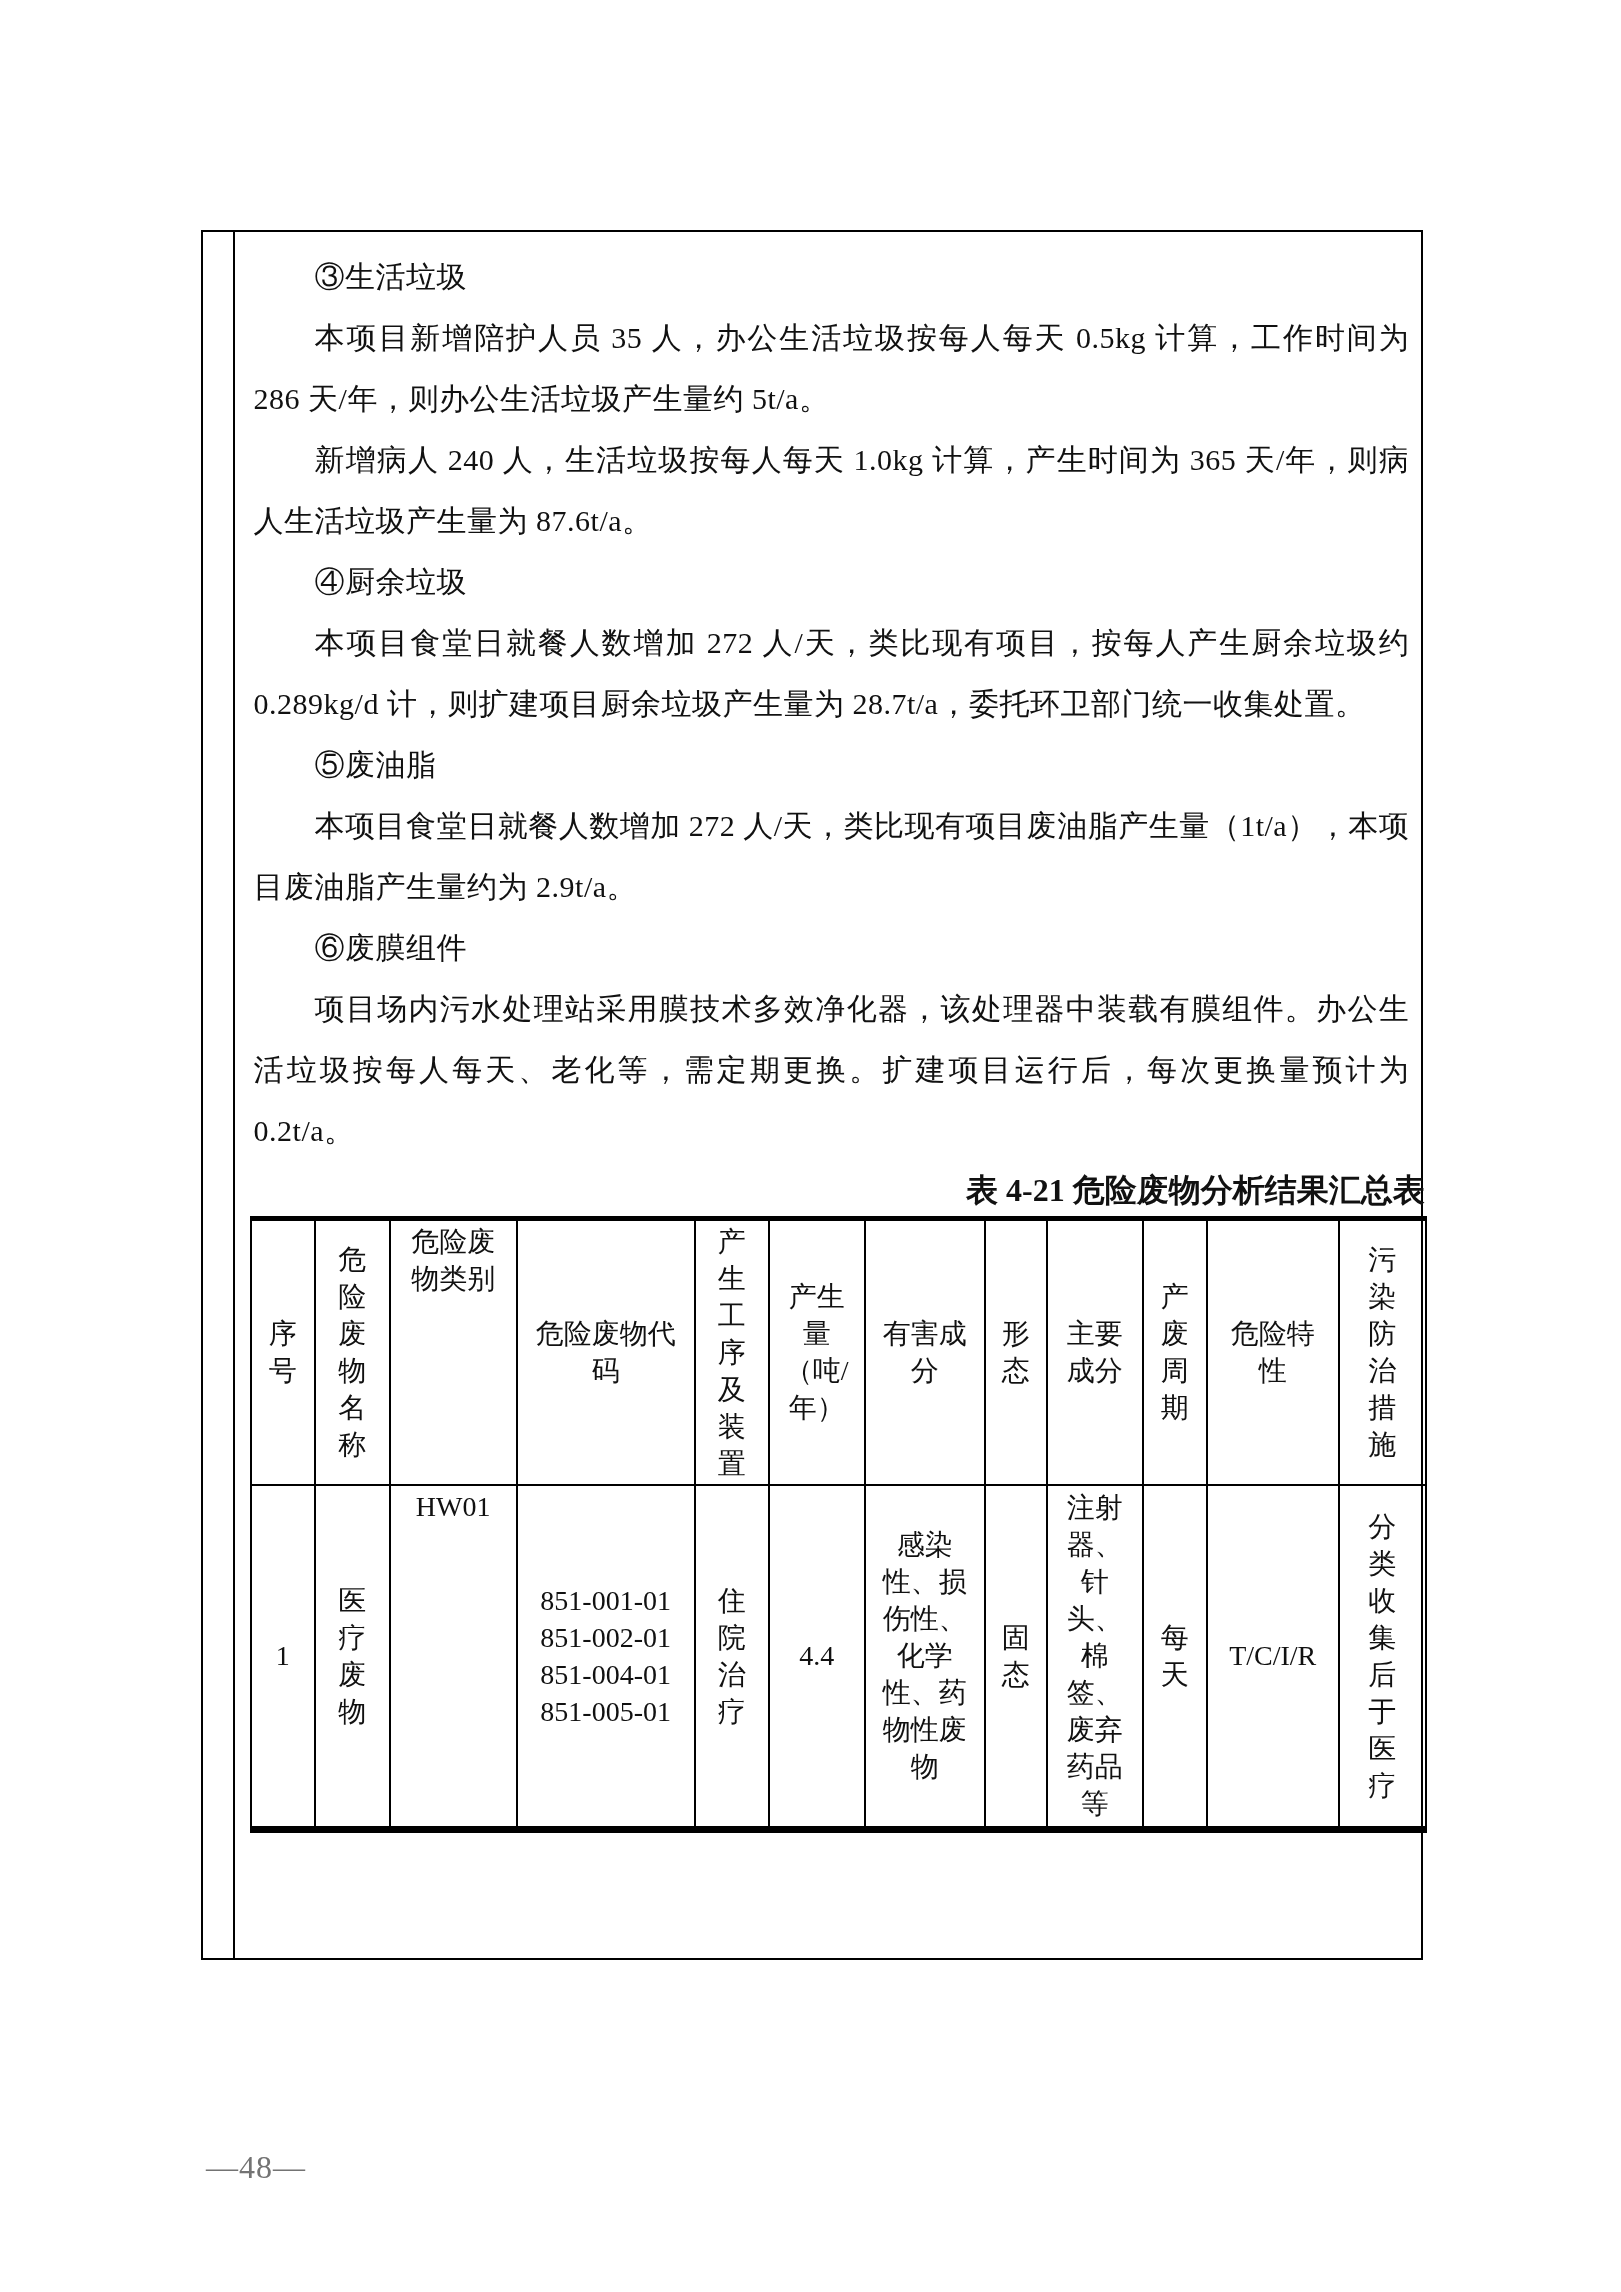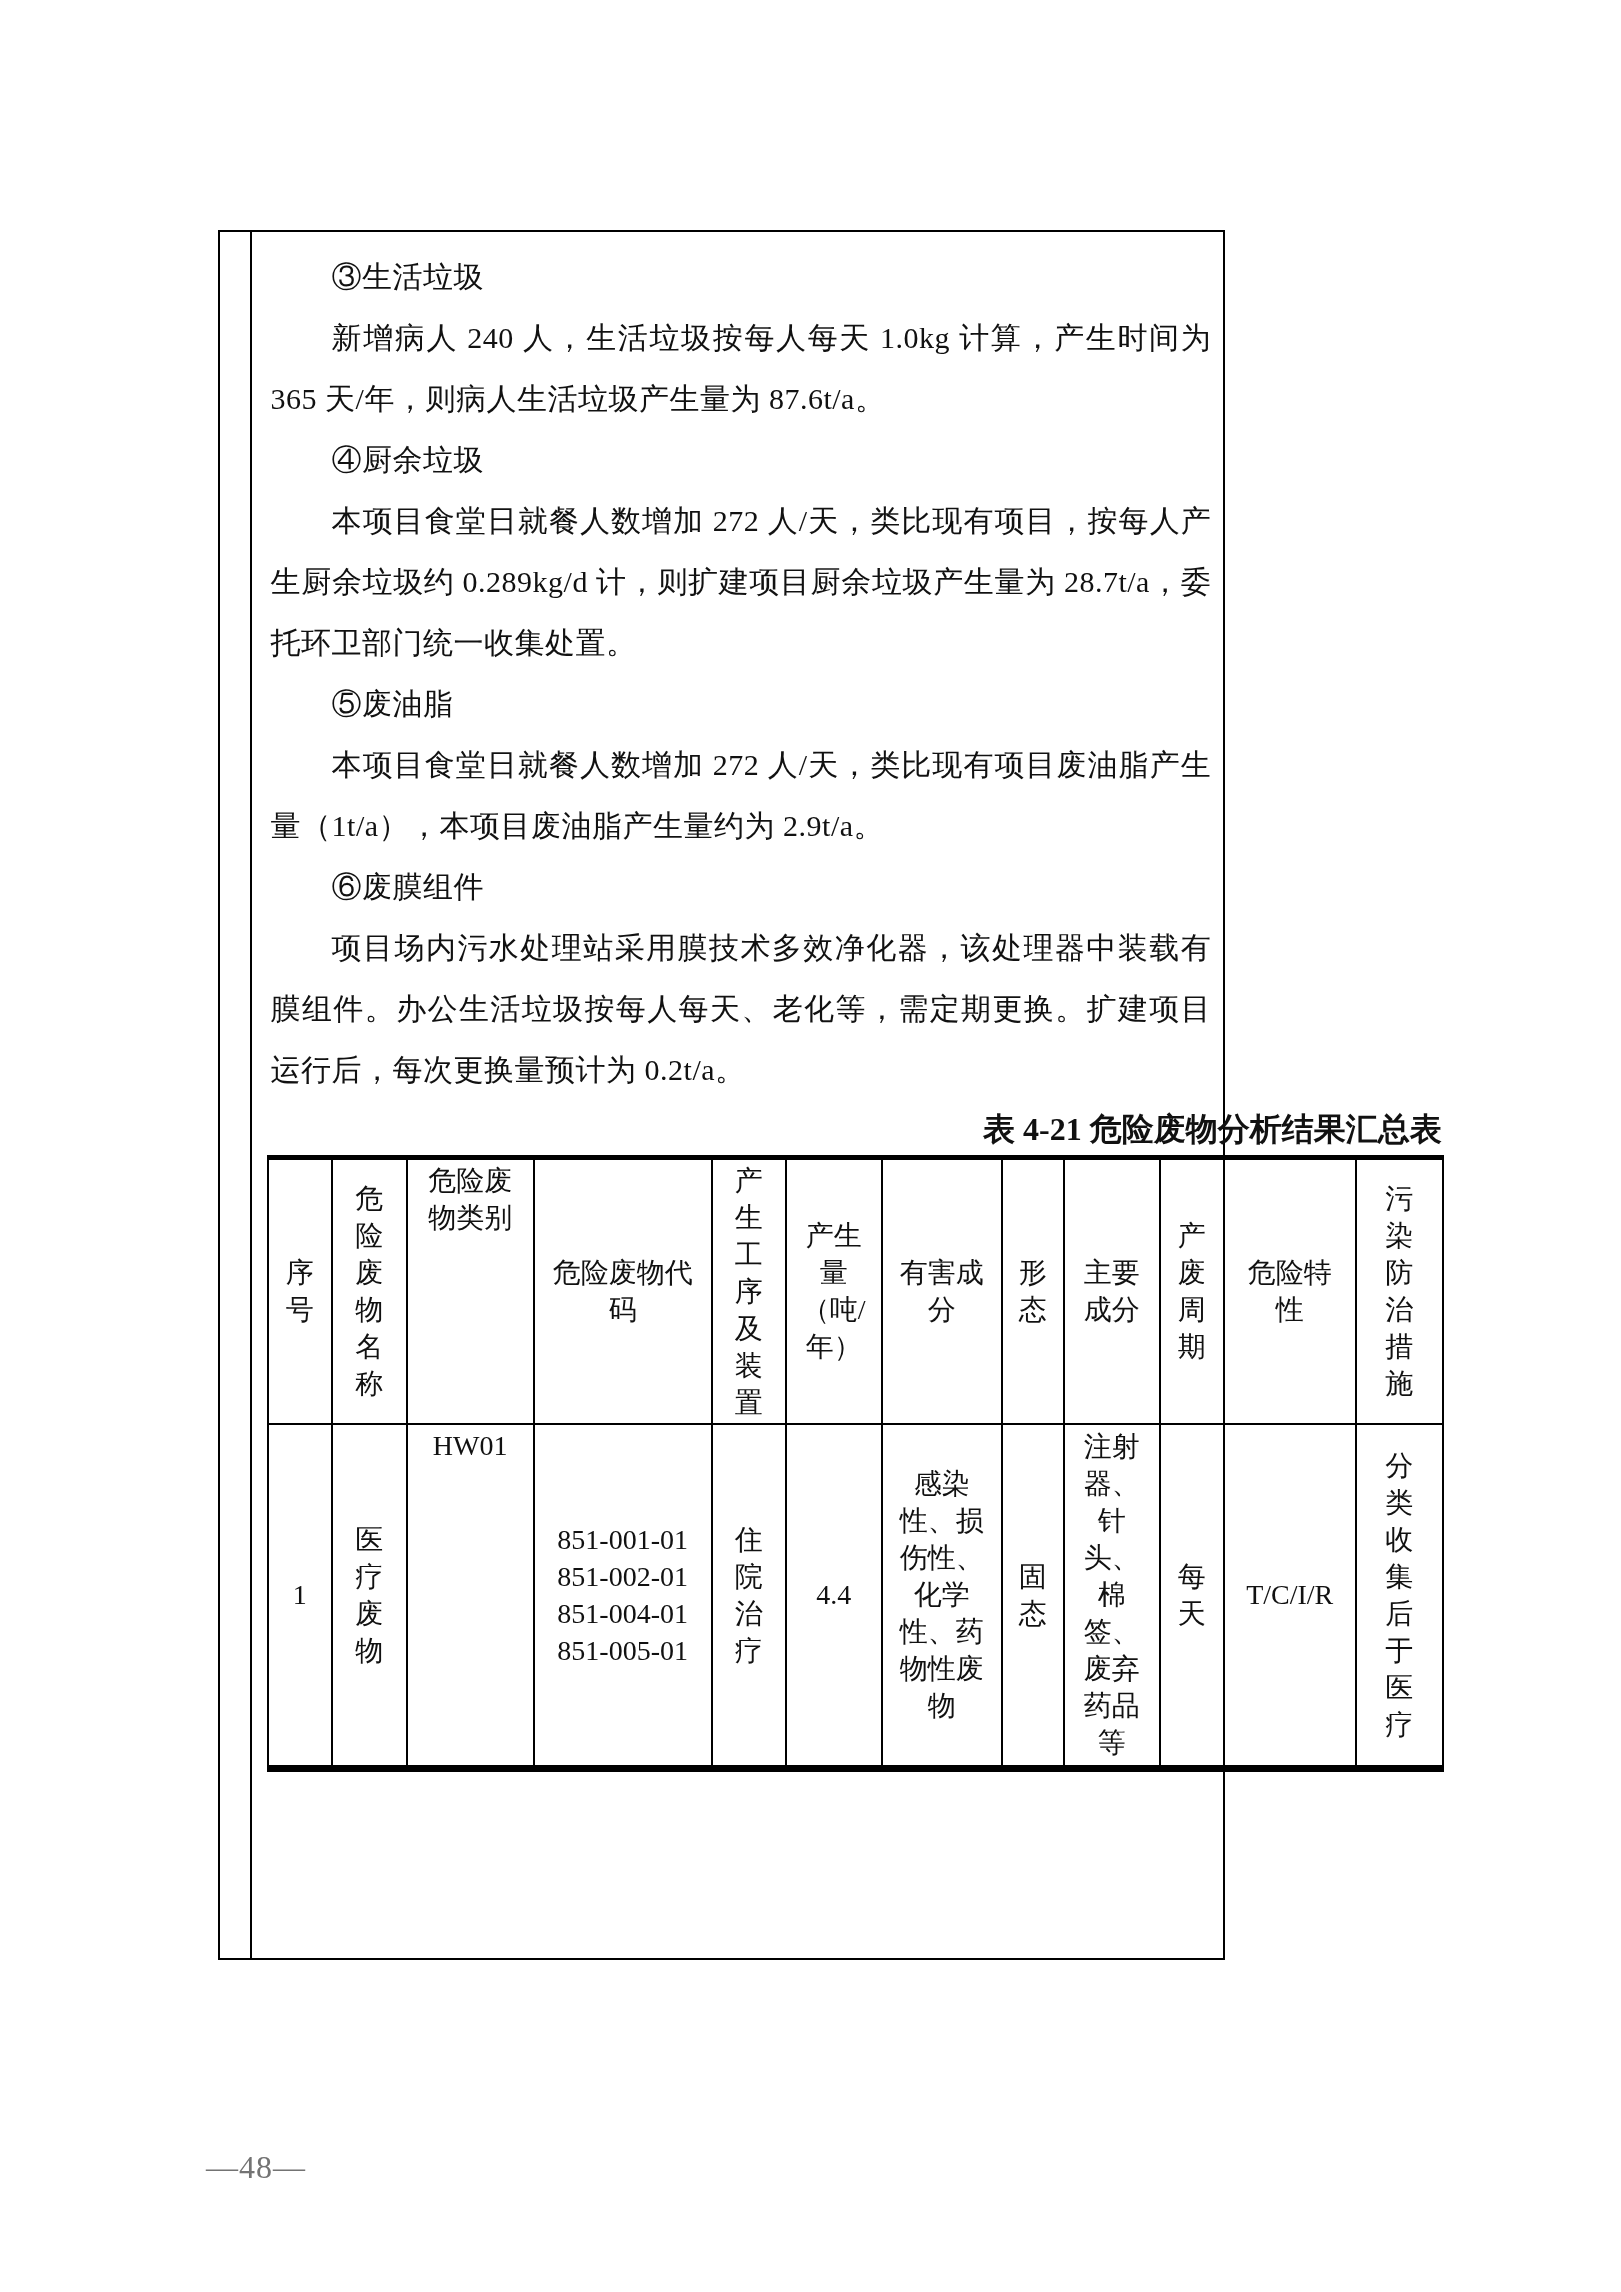--- a/index.html
+++ b/index.html
@@ -6,22 +6,22 @@
   .page{
     position:relative;
     width:1621px;height:2293px;
     background:#ffffff;
     color:#111;
     font-family:"Liberation Serif","DejaVu Serif",serif;
     overflow:hidden;
   }
   .frame{
     position:absolute;
-    left:218px;top:230px;
-    width:1007px;height:1730px;
+    left:201px;top:230px;
+    width:1222px;height:1730px;
     border:2.9px solid #000;
     box-sizing:border-box;
   }
   .rail{
     position:absolute;
     left:0;top:0;bottom:0;
     width:30px;
     border-right:2px solid #000;
   }
   .content{
@@ -85,20 +85,21 @@
 </head>
 <body>
 
 <div class="page">
   <div class="frame">
     <div class="rail"></div>
     <div class="content">
 
       <div class="body-text">
         <p class="para">③生活垃圾</p>
+        <p class="para">本项目新增陪护人员 35 人，办公生活垃圾按每人每天 0.5kg 计算，工作时间为 286 天/年，则办公生活垃圾产生量约 5t/a。</p>
         <p class="para">新增病人 240 人，生活垃圾按每人每天 1.0kg 计算，产生时间为 365 天/年，则病人生活垃圾产生量为 87.6t/a。</p>
         <p class="para">④厨余垃圾</p>
         <p class="para">本项目食堂日就餐人数增加 272 人/天，类比现有项目，按每人产生厨余垃圾约 0.289kg/d 计，则扩建项目厨余垃圾产生量为 28.7t/a，委托环卫部门统一收集处置。</p>
         <p class="para">⑤废油脂</p>
         <p class="para">本项目食堂日就餐人数增加 272 人/天，类比现有项目废油脂产生量（1t/a），本项目废油脂产生量约为 2.9t/a。</p>
         <p class="para">⑥废膜组件</p>
         <p class="para">项目场内污水处理站采用膜技术多效净化器，该处理器中装载有膜组件。办公生活垃圾按每人每天、老化等，需定期更换。扩建项目运行后，每次更换量预计为 0.2t/a。</p>
       </div>
 
       <div class="tbl-title">表 4-21 危险废物分析结果汇总表</div>

